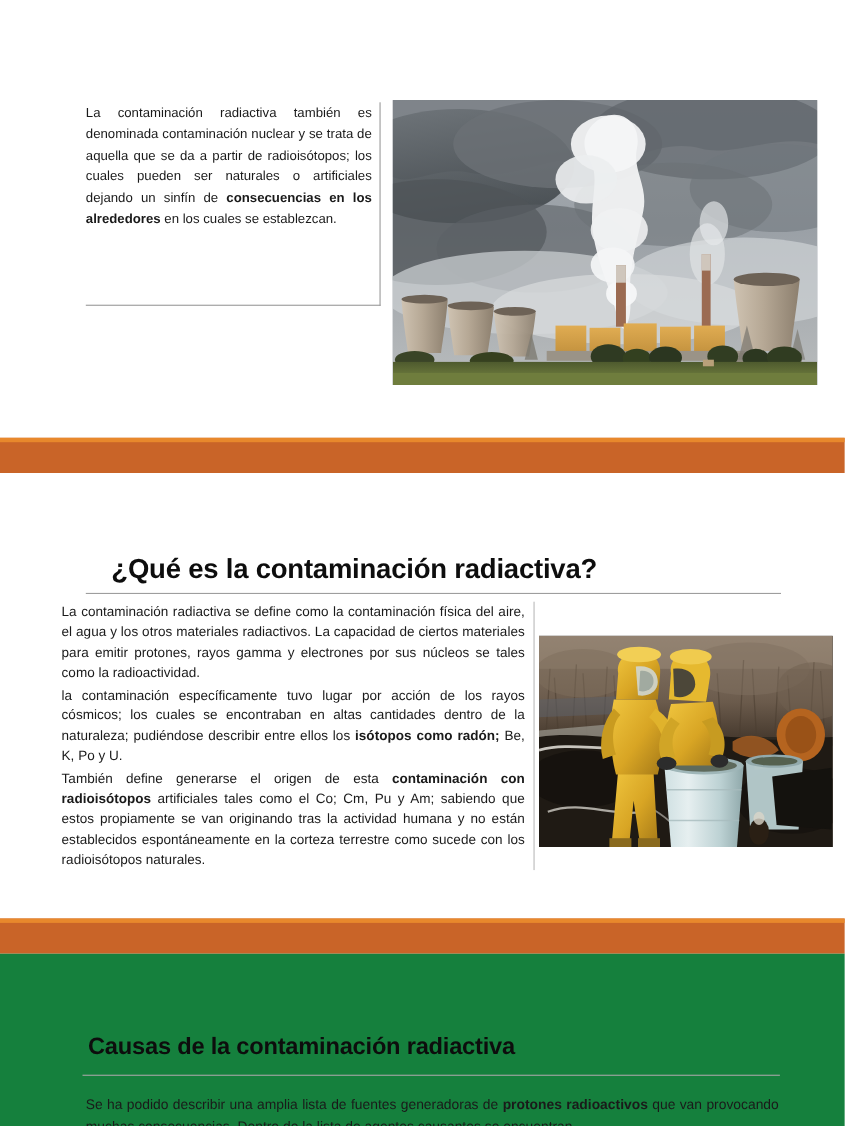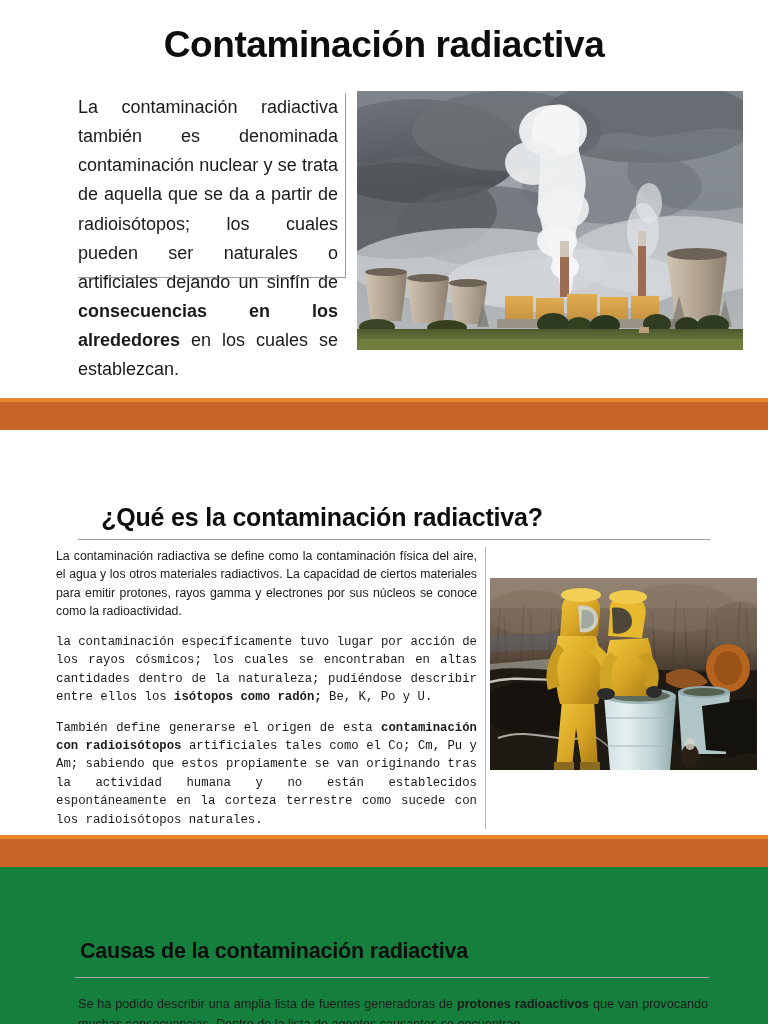--- a/index.html
+++ b/index.html
@@ -45,21 +45,21 @@
     position: absolute;
     left: 78px; top: 93px;
     width: 268px;
     height: 185px;
     border-right: 1.1px solid #9a9a9a;
     border-bottom: 1.1px solid #9a9a9a;
     padding-right: 7px;
   }
 
   .intro-text {
-    font-size: 18px;
+    font-size: 12px;
     line-height: 1.62;
     color: #1a1a1a;
     text-align: justify;
     text-justify: inter-word;
   }
   .intro-text b { font-weight: bold; }
 
   
   .photo-plant {
     position: absolute;
@@ -117,21 +117,21 @@
     padding-right: 8px;
   }
 
   .body-text {
     font-size: 12.3px;
     line-height: 1.5;
     color: #1a1a1a;
     text-align: justify;
     text-justify: inter-word;
   }
-  .body-text + .body-text { margin-top: 12px; font-family: Liberation Mono, monospace; }
+  .body-text + .body-text { margin-top: 2px; }
   .body-text b { font-weight: bold; }
 
   
   .photo-hazmat {
     position: absolute;
     left: 490px; top: 144px;
     width: 267px; height: 626px;
     width: 267px; height: 192px;
     overflow: hidden;
     background: #2b2118;
@@ -177,21 +177,20 @@
 
   svg { display: block; }
 </style>
 </head>
 <body>
 
 <div class="page">
 
   <div class="slide-one">
 
-    <h1 class="main-title">Contaminación radiactiva</h1>
 
     <div class="intro-box">
       <p class="intro-text"><span>La contaminación radiactiva también es denominada contaminación nuclear y se trata de aquella que se da a partir de radioisótopos; los cuales pueden ser naturales o artificiales dejando un sinfín de </span><b>consecuencias en los alrededores</b><span> en los cuales se establezcan.</span></p>
     </div>
 
     <div class="photo-plant">
       <svg width="386" height="259" viewBox="0 0 386 259" preserveAspectRatio="none">
         <defs>
           <linearGradient id="skyG" x1="0" y1="0" x2="0" y2="1">
             <stop offset="0%" stop-color="#a9aeb3"></stop>
@@ -290,21 +289,21 @@
   <div class="orange-bar bar-top"></div>
 
   <div class="slide-two">
 
     <h2 class="section-title">¿Qué es la contaminación radiactiva?</h2>
 
     <div class="rule-two"></div>
 
     <div class="body-col">
 
-      <p class="body-text">La contaminación radiactiva se define como la contaminación física del aire, el agua y los otros materiales radiactivos. La capacidad de ciertos materiales para emitir protones, rayos gamma y electrones por sus núcleos se conoce como la radioactividad.</p>
+      <p class="body-text">La contaminación radiactiva se define como la contaminación física del aire, el agua y los otros materiales radiactivos. La capacidad de ciertos materiales para emitir protones, rayos gamma y electrones por sus núcleos se tales como la radioactividad.</p>
 
       <p class="body-text"><span>la contaminación específicamente tuvo lugar por acción de los rayos cósmicos; los cuales se encontraban en altas cantidades dentro de la naturaleza; pudiéndose describir entre ellos los </span><b>isótopos como radón;</b><span> Be, K, Po y U.</span></p>
 
       <p class="body-text"><span>También define generarse el origen de esta </span><b>contaminación con radioisótopos</b><span> artificiales tales como el Co; Cm, Pu y Am; sabiendo que estos propiamente se van originando tras la actividad humana y no están establecidos espontáneamente en la corteza terrestre como sucede con los radioisótopos naturales.</span></p>
     </div>
 
     <div class="photo-hazmat">
       <svg width="267" height="192" viewBox="0 0 267 192" preserveAspectRatio="none">
         <defs>
           <linearGradient id="brushG" x1="0" y1="0" x2="0" y2="1">

